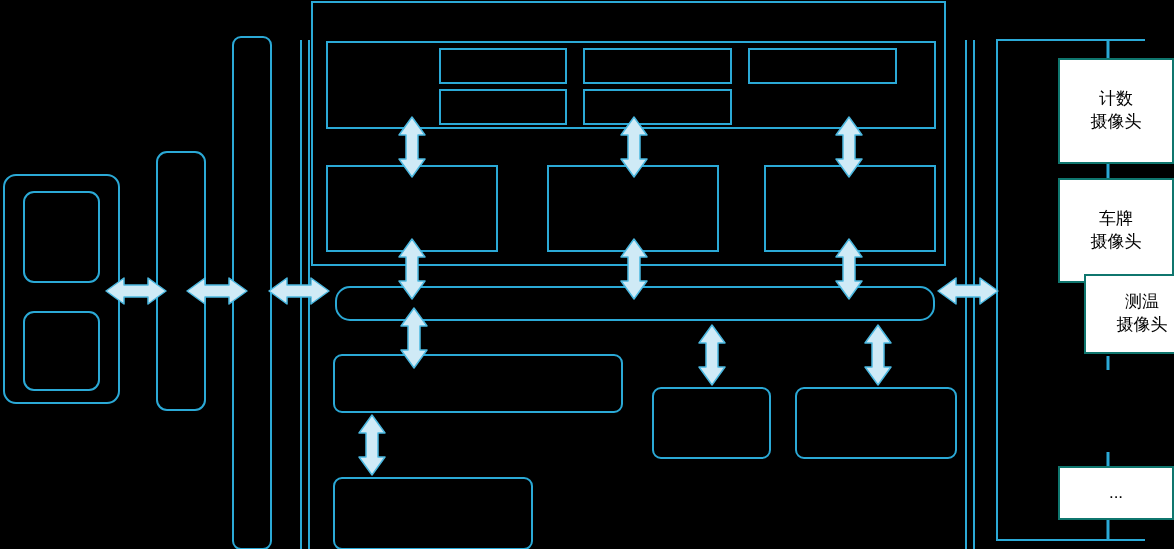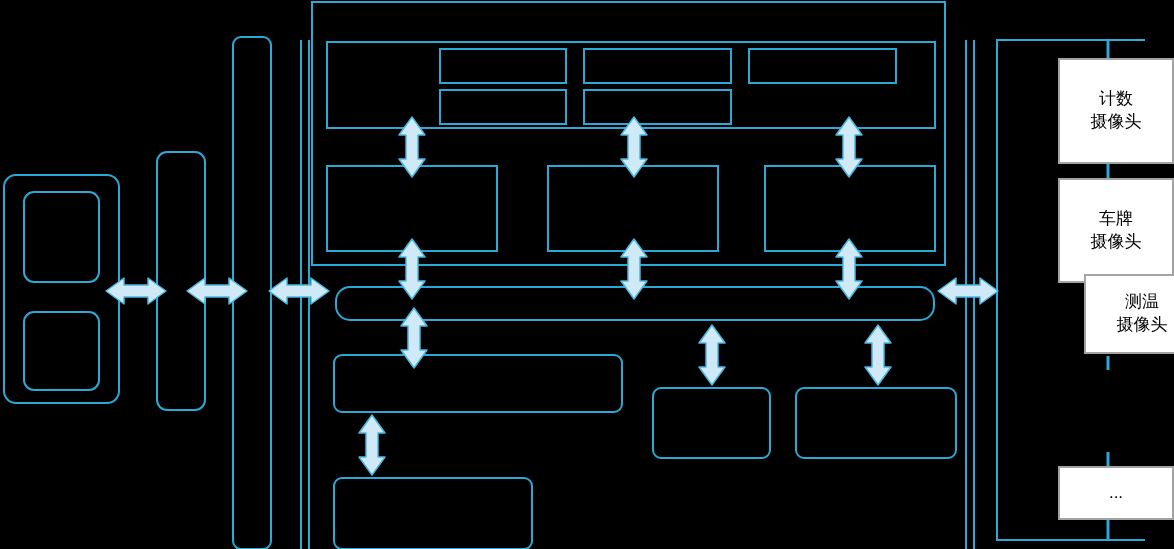--- a/index.html
+++ b/index.html
@@ -3,21 +3,21 @@
 <meta charset="utf-8">
 <style>
   html,body{margin:0;padding:0;background:#000;}
   body{
     width:1174px;height:549px;position:relative;overflow:hidden;
     font-family:"Liberation Sans","DejaVu Sans",sans-serif;
   }
   #stage{position:absolute;left:0;top:0;width:1174px;height:549px;}
   svg.layer{position:absolute;left:0;top:0;width:1174px;height:549px;}
   .devbox{
-    position:absolute;background:#ffffff;border:2px solid #a3a3a3;
+    position:absolute;background:#ffffff;border:2px solid #0f766e;
     display:flex;align-items:center;justify-content:center;
     color:#000;font-size:17px;line-height:1.35;text-align:center;
     box-sizing:border-box;
   }
   .devbox span{display:block;}
 </style>
 </head>
 <body>
 
 <div id="stage">

